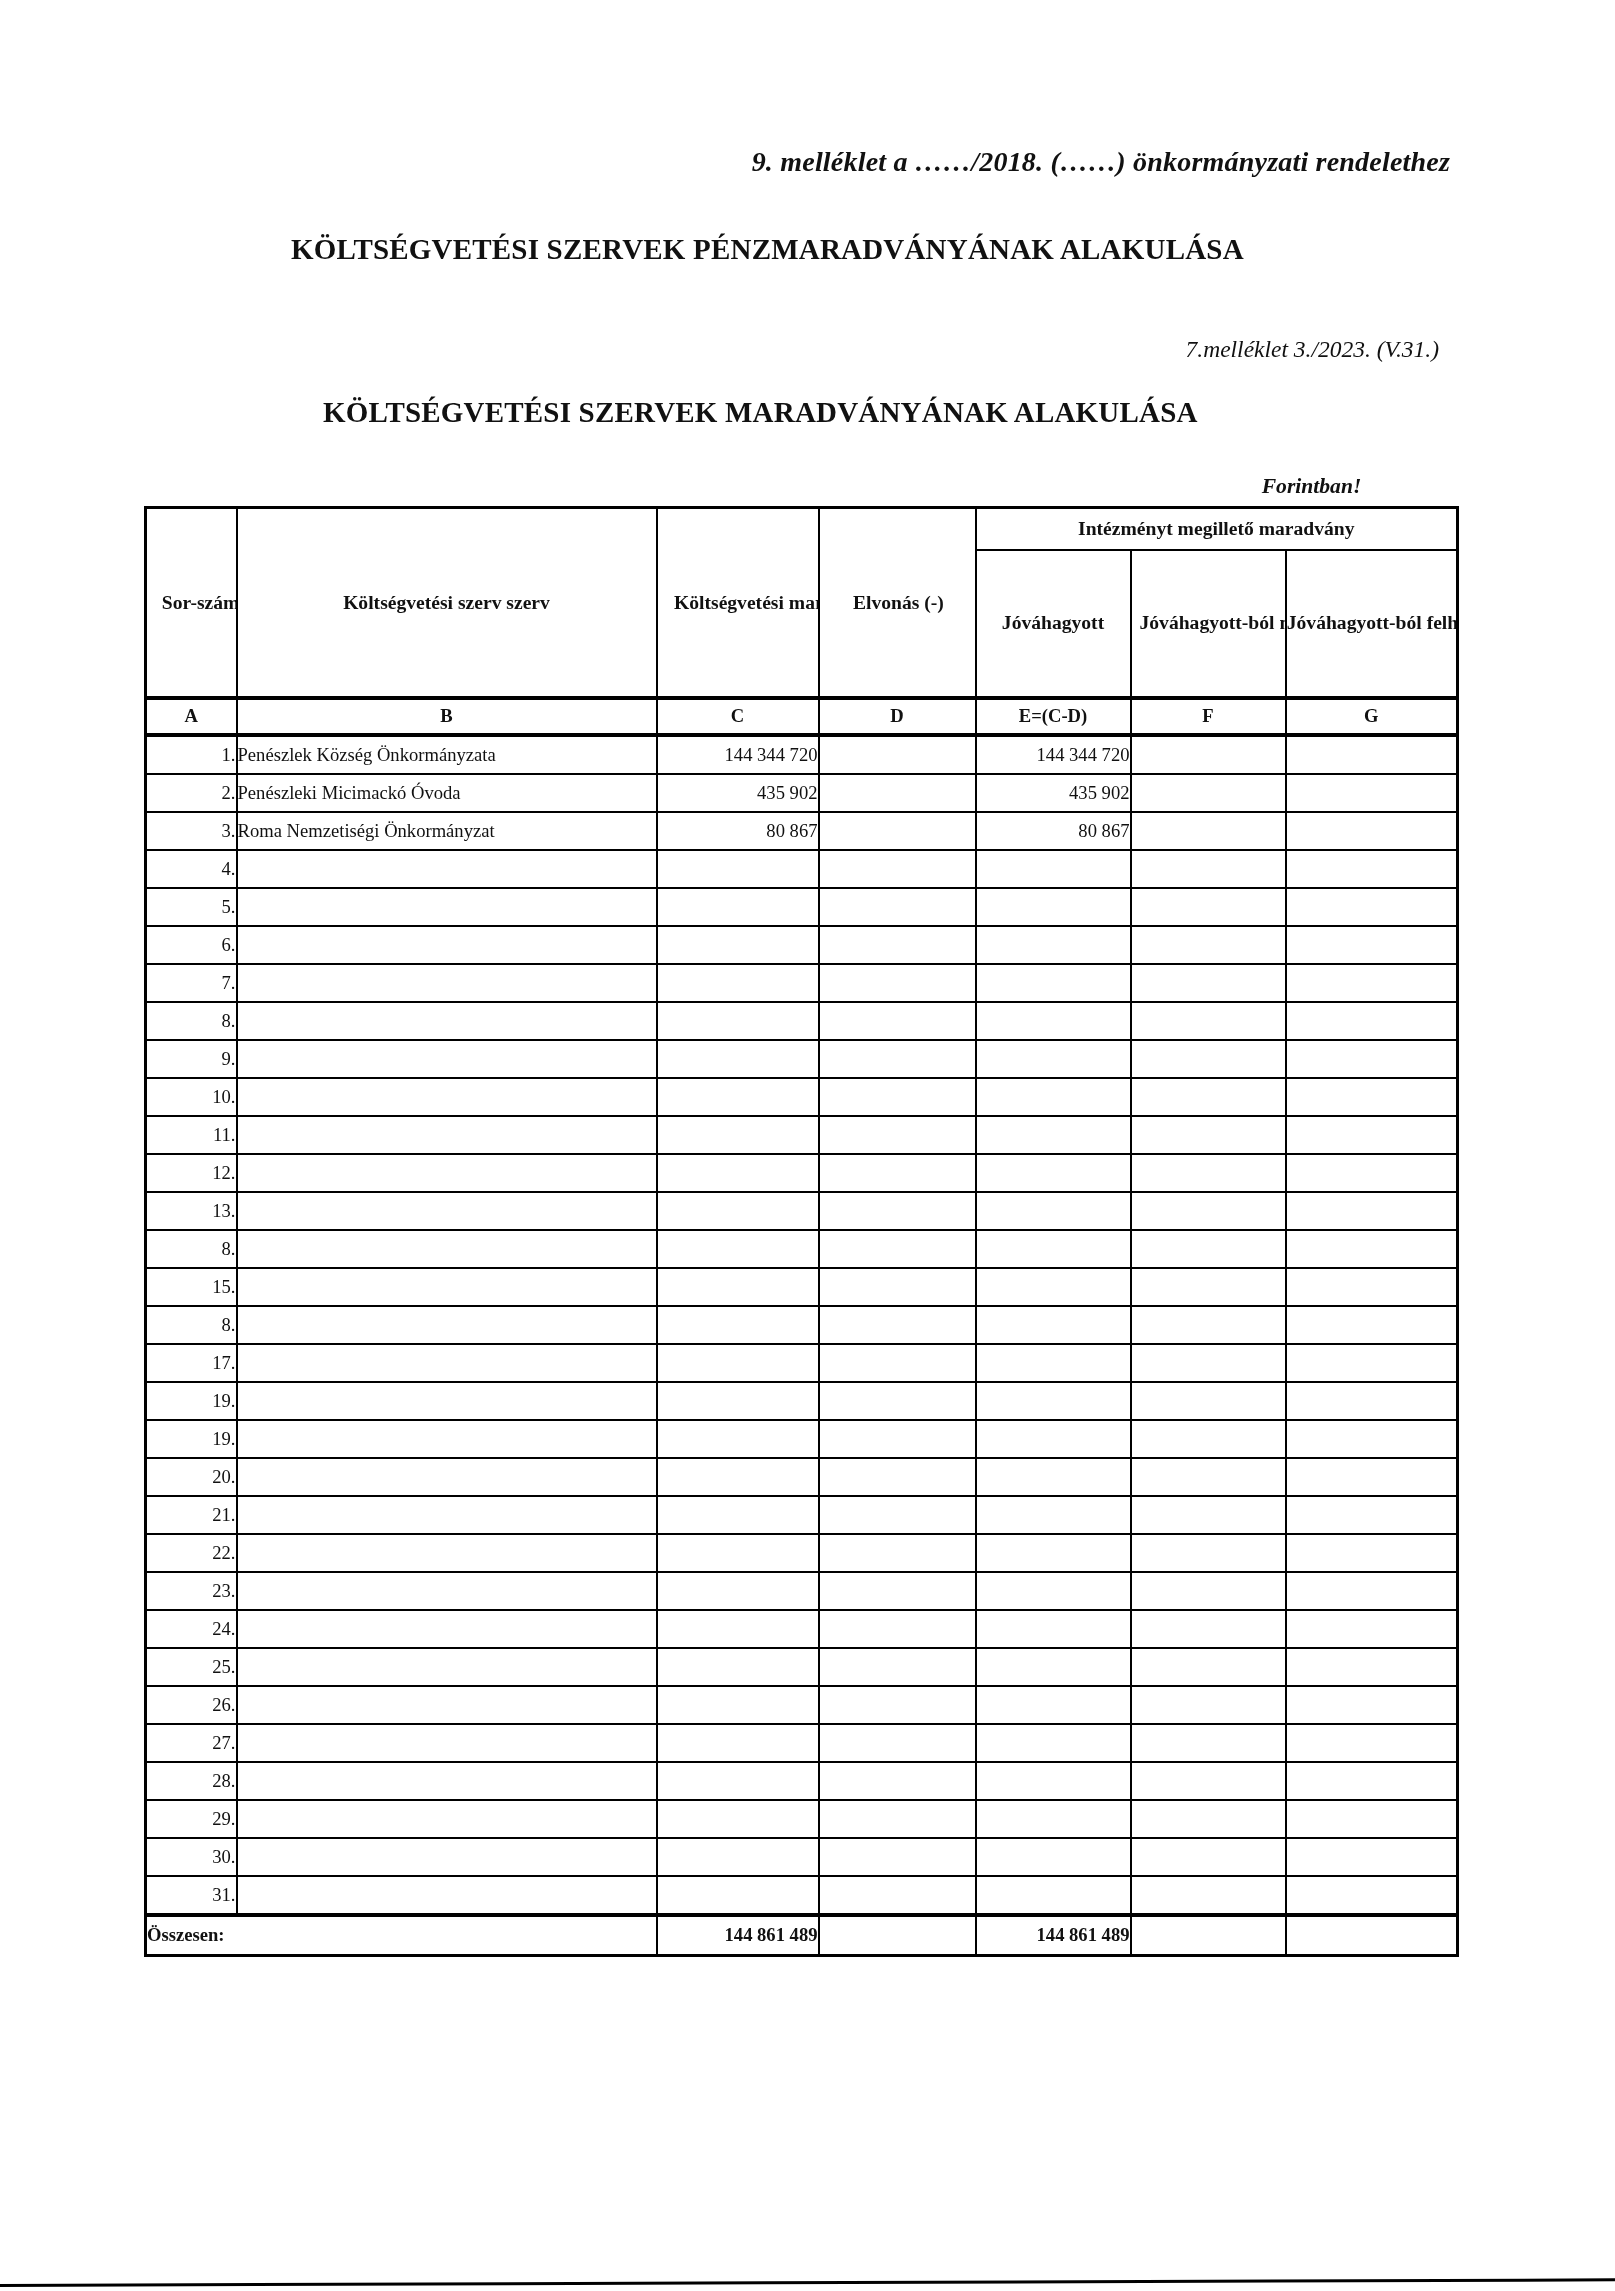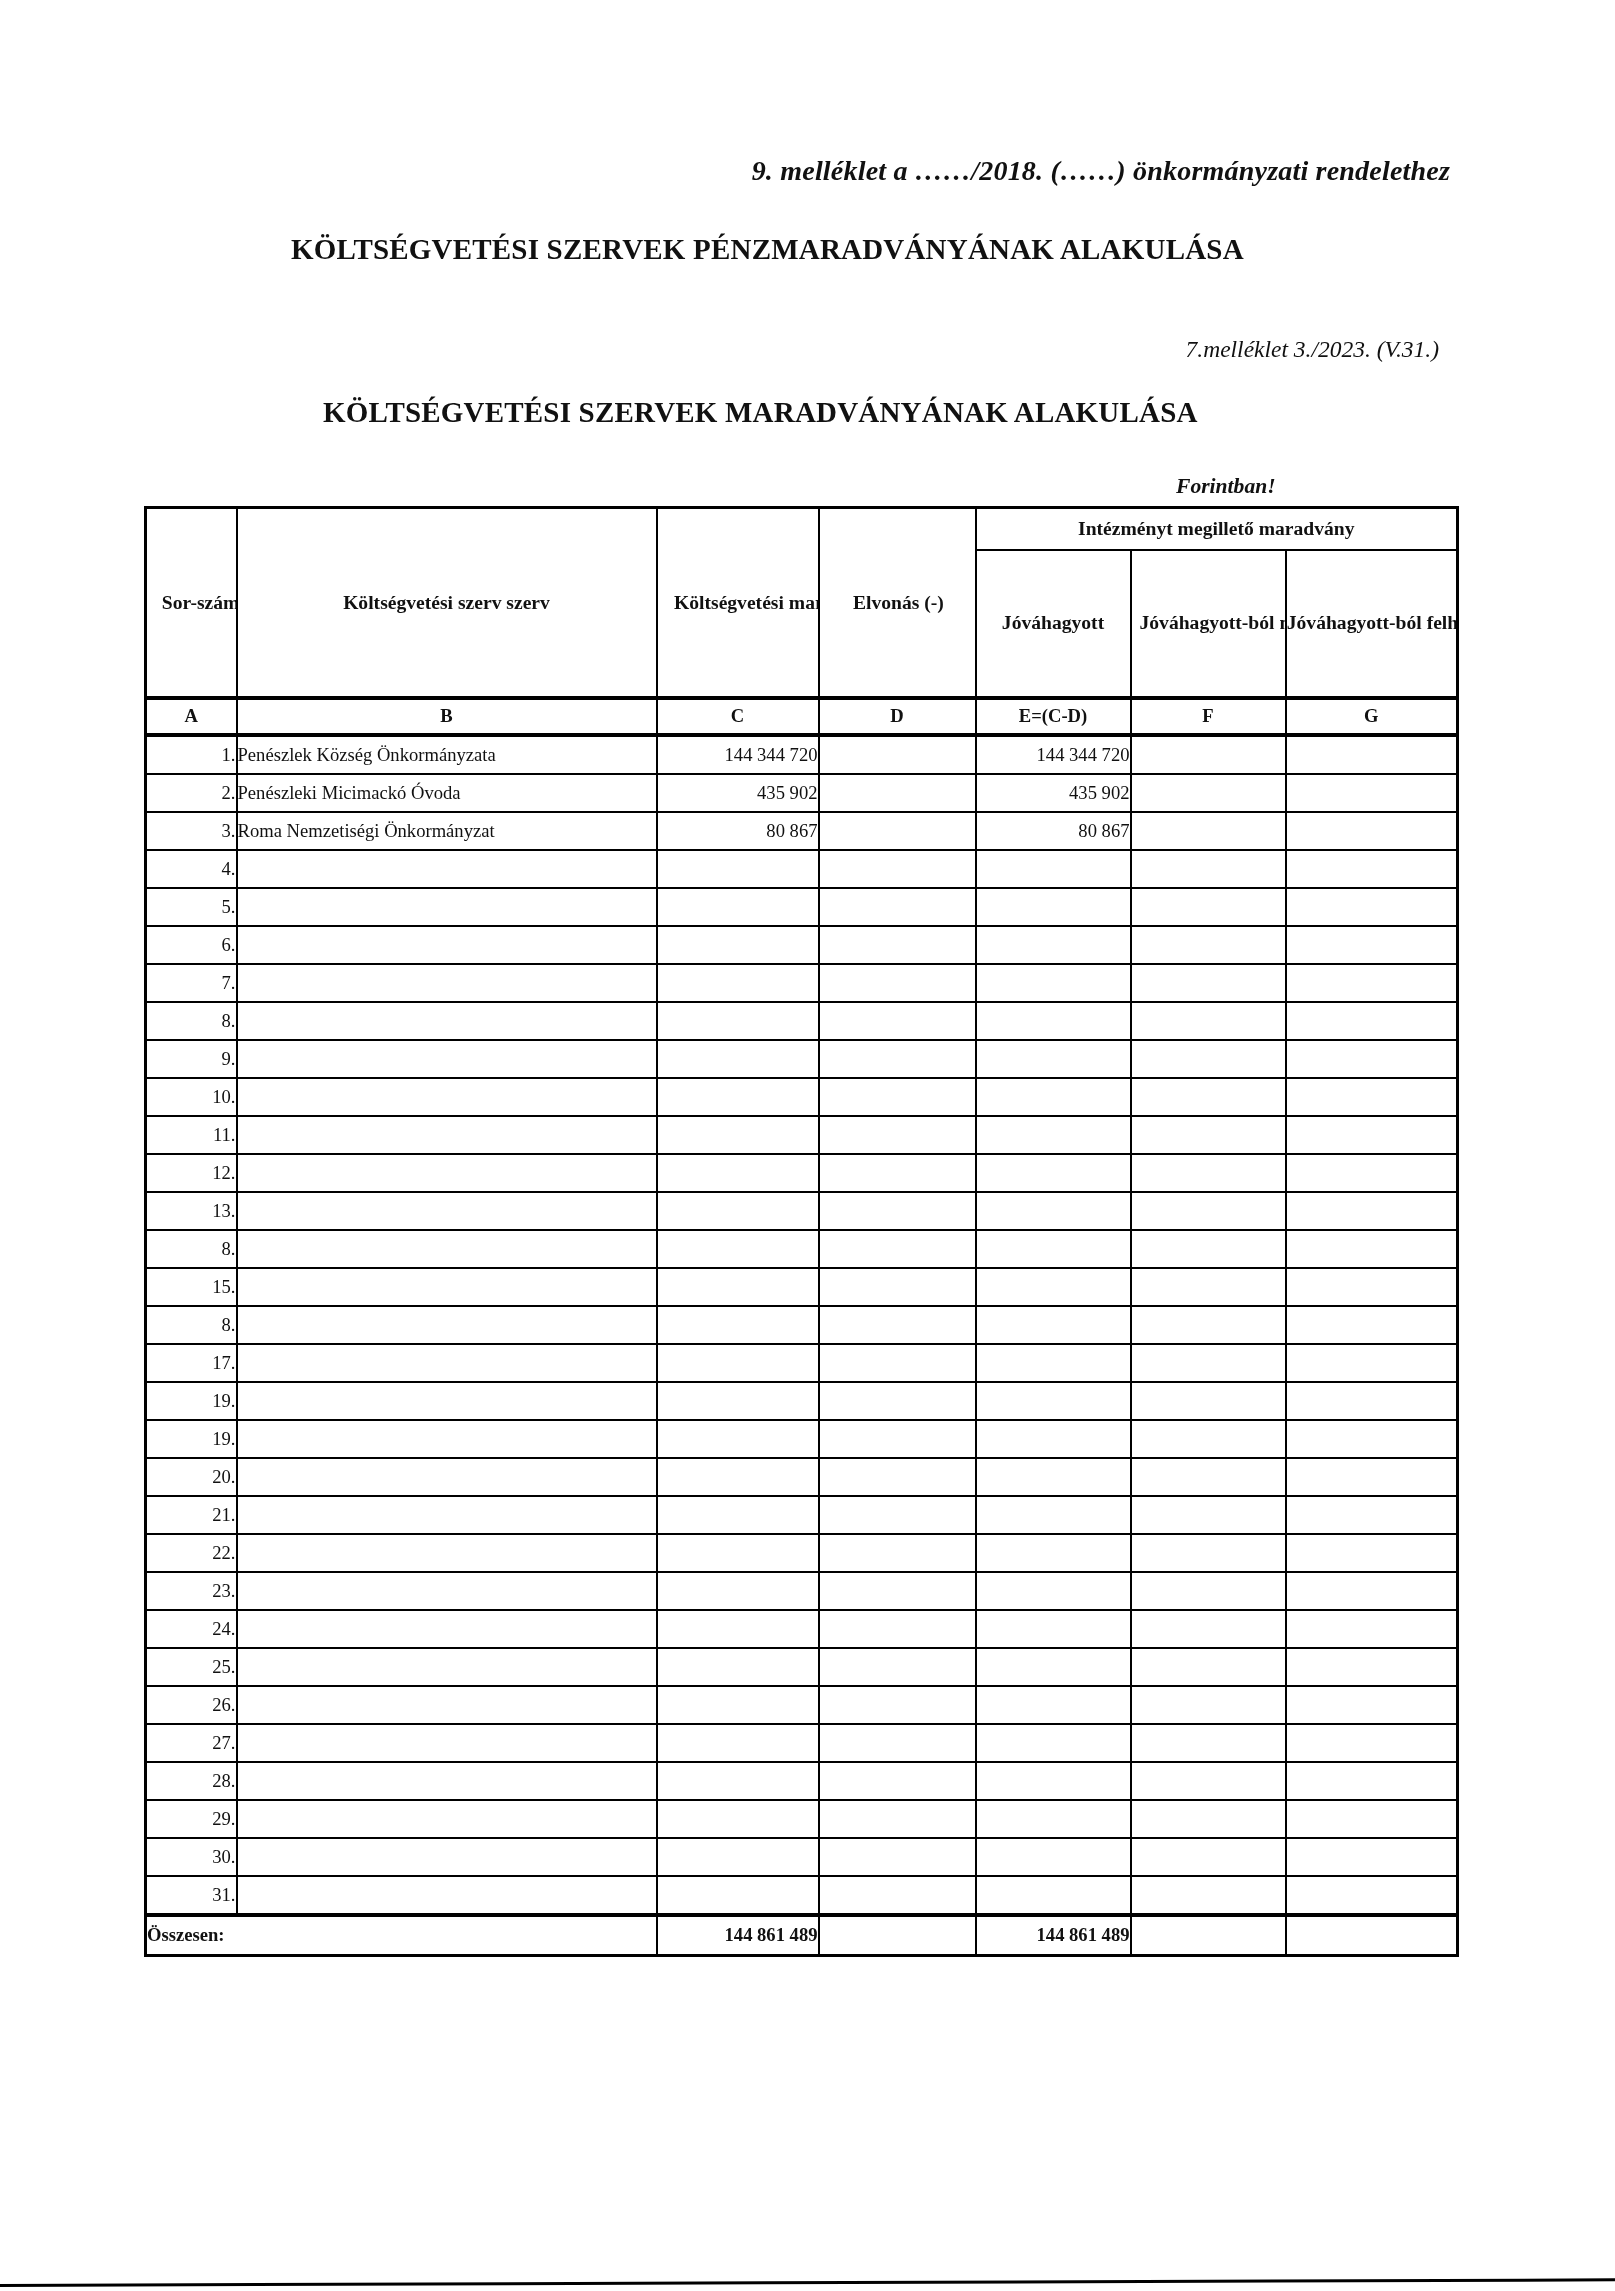--- a/index.html
+++ b/index.html
@@ -1,37 +1,37 @@
 <!DOCTYPE html>
 <html><head>
 <meta charset="utf-8">
 <style>
   html, body { margin: 0; padding: 0; background: #ffffff; }
   body {
     width: 1615px; height: 2292px; position: relative; overflow: hidden;
     font-family: "Liberation Serif", "DejaVu Serif", serif; color: #111;
   }
   .annex1 {
-    position: absolute; left: 676px; top: 155px; width: 774px; text-align: right;
+    position: absolute; left: 676px; top: 146px; width: 774px; text-align: right;
     font-size: 28px; font-weight: bold; font-style: italic; letter-spacing: 0.2px;
   }
   .title1 {
     position: absolute; left: 291px; top: 233px;
     font-size: 29px; font-weight: bold; letter-spacing: 0.2px; white-space: nowrap;
   }
   .annex2 {
     position: absolute; left: 980px; top: 336px; width: 459px; text-align: right;
     font-size: 23.5px; font-style: italic;
   }
   .title2 {
     position: absolute; left: 323px; top: 396px;
     font-size: 29px; font-weight: bold; letter-spacing: 0.2px; white-space: nowrap;
   }
   .unit {
-    position: absolute; left: 1176px; top: 474px; width: 271px; text-align: left;
+    position: absolute; left: 1176px; top: 474px; width: 271px; text-align: center;
     font-size: 21.6px; font-weight: bold; font-style: italic;
   }
   table.grid {
     position: absolute; left: 144px; top: 506px; width: 1310px;
     border-collapse: collapse; table-layout: fixed;
     border: 3.9px solid #000;
   }
   table.grid td, table.grid th {
     border: 2px solid #000; padding: 0; overflow: hidden; white-space: nowrap;
   }

